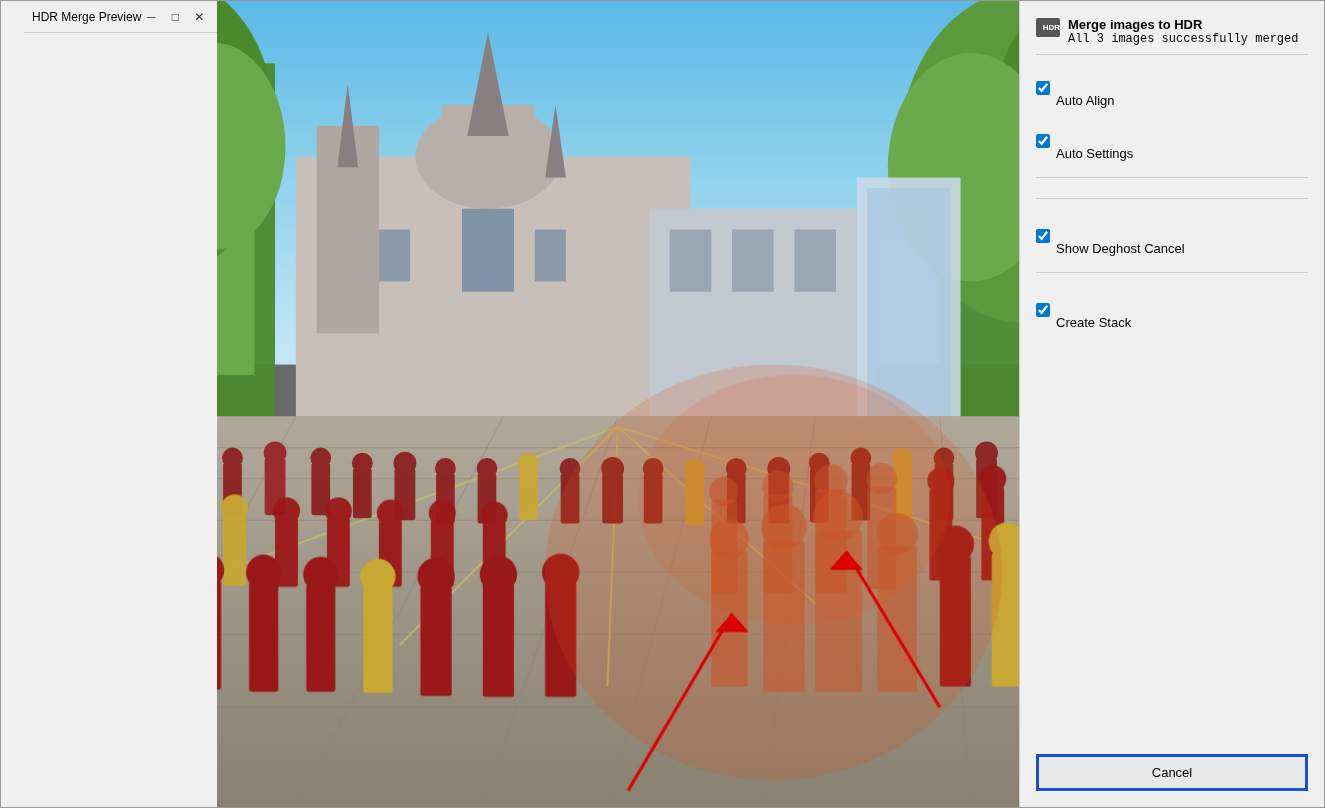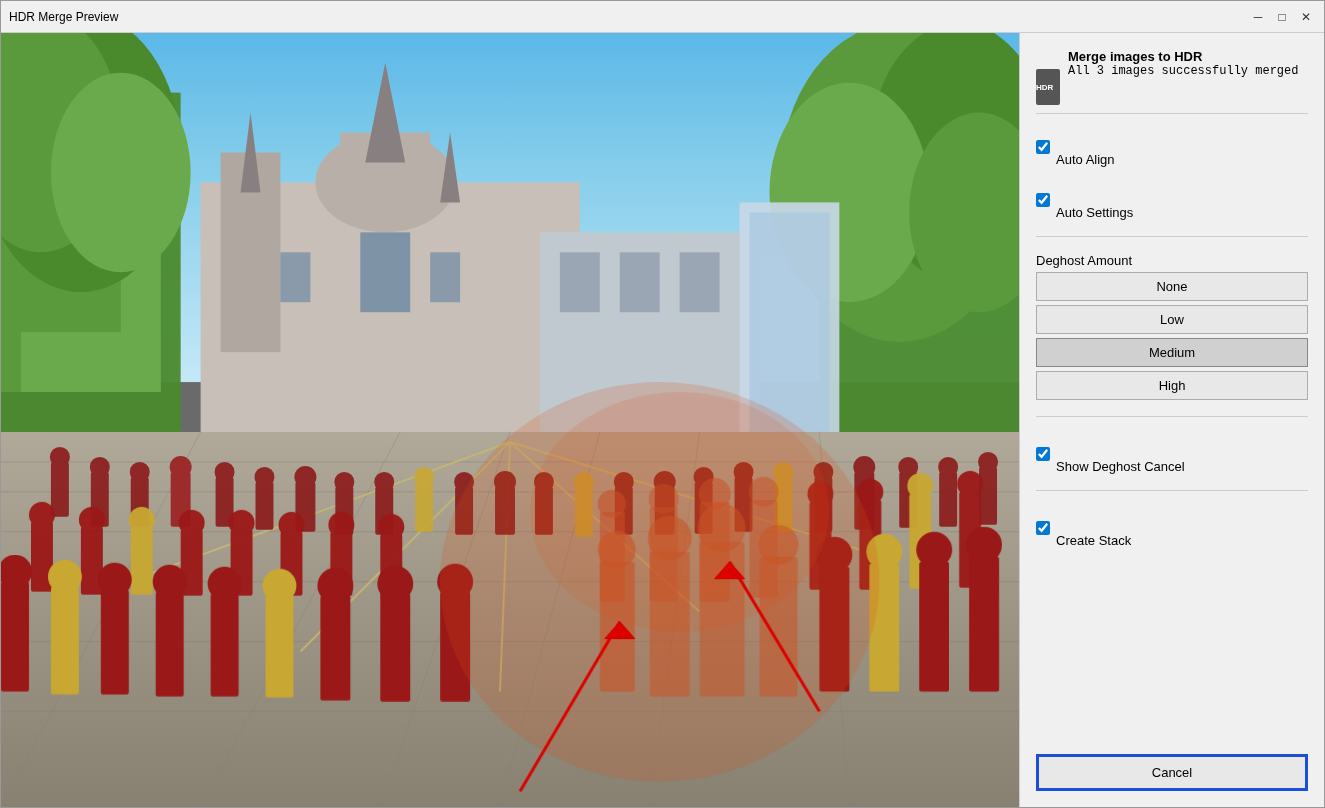--- a/index.html
+++ b/index.html
@@ -12,21 +12,22 @@
       height: 808px;
       overflow: hidden;
     }
 
     .window {
       width: 1325px;
       height: 808px;
       background: #f0f0f0;
       border: 1px solid #999;
       display: flex;
-      flex-direction: column;
+      flex-direction: row;
+      padding-left: 23px;
     }
 
     .title-bar {
       height: 32px;
       background: #f0f0f0;
       display: flex;
       align-items: center;
       justify-content: space-between;
       padding: 0 8px;
       border-bottom: 1px solid #ccc;
@@ -83,28 +84,28 @@
     .sidebar-header {
       display: flex;
       align-items: flex-start;
       gap: 8px;
       padding-bottom: 8px;
       border-bottom: 1px solid #ccc;
     }
 
     .hdr-icon {
       width: 24px;
-      height: 36px;
+      height: 19px;
       background: #555;
       border-radius: 2px;
       display: flex;
       align-items: center;
-      justify-content: flex-start;
+      justify-content: flex-end;
       flex-shrink: 0;
-      margin-top: 20px;
+      margin-top: 1px;
     }
 
     .hdr-icon-inner {
       font-size: 8px;
       color: white;
       font-weight: bold;
     }
 
     .header-text {
       display: flex;
@@ -497,29 +498,20 @@
         <label for="autoAlign" class="checkbox-label">Auto Align</label>
       </div>
 
       <div class="checkbox-row">
         <input type="checkbox" id="autoSettings" checked="" style="">
         <label for="autoSettings" class="checkbox-label">Auto Settings</label>
       </div>
 
       <div class="divider"></div>
 
-      <div>
-        <div class="deghost-section-label">Deghost Amount</div>
-        <div class="deghost-buttons">
-          <button class="deghost-btn">None</button>
-          <button class="deghost-btn">Low</button>
-          <button class="deghost-btn active">Medium</button>
-          <button class="deghost-btn">High</button>
-        </div>
-      </div>
 
       <div class="divider"></div>
 
       <div class="checkbox-row">
         <input type="checkbox" id="showDeghost" checked="" style="">
         <label for="showDeghost" class="checkbox-label">Show Deghost Cancel</label>
       </div>
 
       <div class="divider"></div>
 

